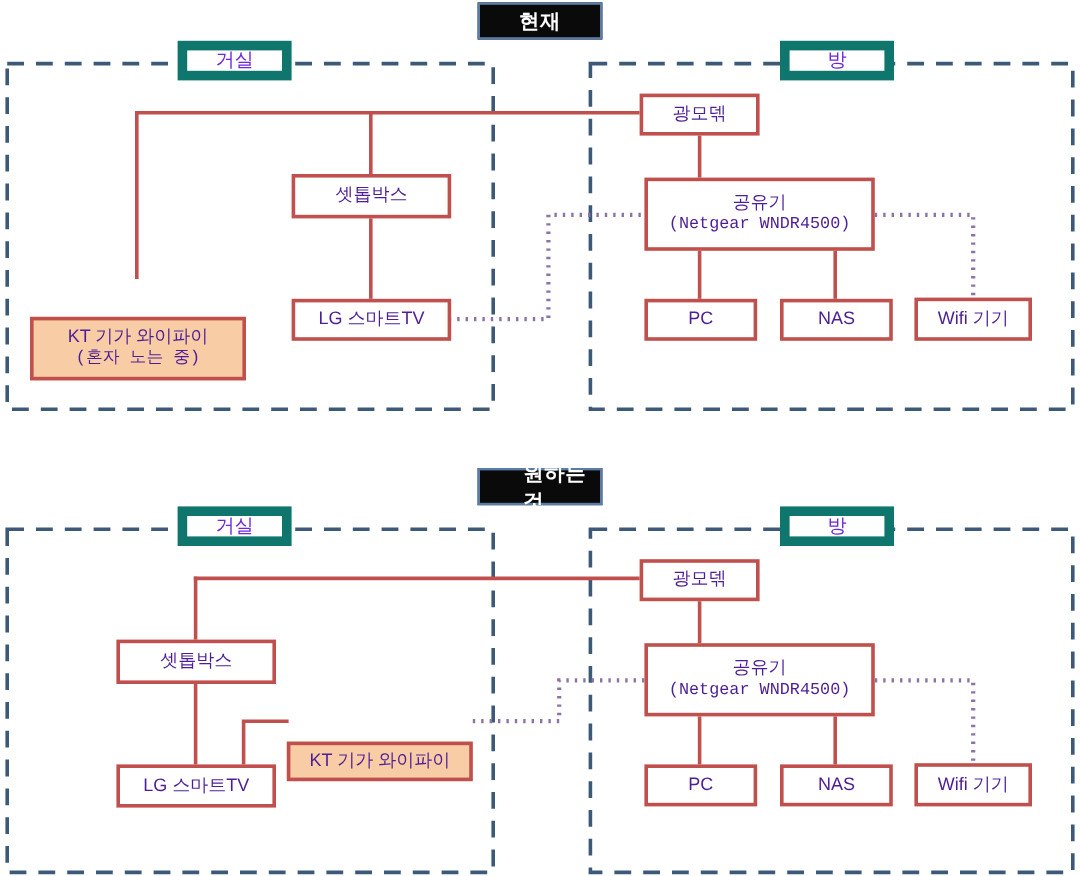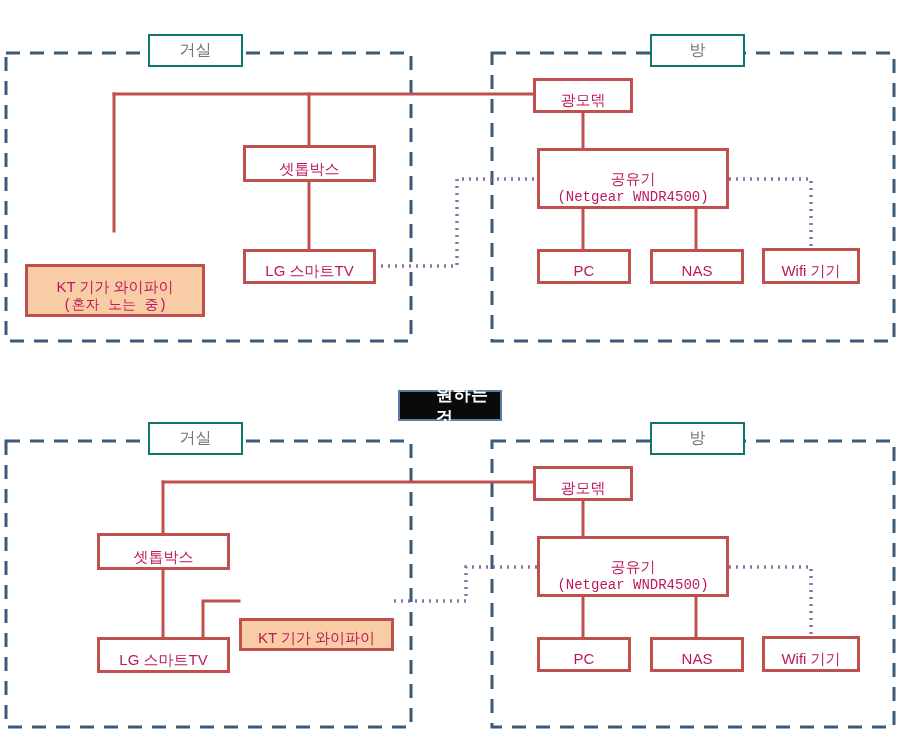--- a/index.html
+++ b/index.html
@@ -37,40 +37,40 @@
     display: flex;
     align-items: center;
     justify-content: center;
     box-sizing: border-box;
     letter-spacing: 0.5px;
   }
   
   .room-label {
     position: absolute;
     background: #ffffff;
-    border: 2px solid #0f766e;
-    color: #737373;
+    border: 8px solid #0f766e;
+    color: #6d28d9;
     font-size: 16px;
     display: flex;
     align-items: center;
     justify-content: center;
     box-sizing: border-box;
   }
   
   .node {
     position: absolute;
     background: #ffffff;
     border: 3px solid #c0504d;
-    color: #be185d;
+    color: #4c1d95;
     font-size: 15px;
     line-height: 1.25;
     display: flex;
     flex-direction: column;
     align-items: center;
-    justify-content: flex-end;
+    justify-content: center;
     box-sizing: border-box;
     text-align: center;
     z-index: 3;
   }
   .node .l2 {
     font-size: 14px;
     font-family: Liberation Mono, monospace;
   }
   .node.filled {
     background: #f8cca5;
@@ -141,20 +141,21 @@
     </g>
 
     <g fill="none" stroke="#8c73a6" stroke-width="3.5" stroke-linecap="butt" stroke-dasharray="2 5">
 
       <path d="M 394 601 L 466 601 L 466 567 L 537 567"></path>
 
       <path d="M 729 567 L 811 567 L 811 636"></path>
     </g>
   </svg>
 
+  <div class="section-badge" style="left:398px; top:2px; width:104px; height:31px;">현재</div>
 
   <div class="room-label" style="left:148px; top:34px; width:95px; height:33px;">거실</div>
 
   <div class="room-label" style="left:650px; top:34px; width:95px; height:33px;">방</div>
 
   <div class="node" style="left:533px; top:78px; width:100px; height:35px;">
     <span>광모덲</span>
   </div>
 
   <div class="node" style="left:243px; top:145px; width:133px; height:37px;">

